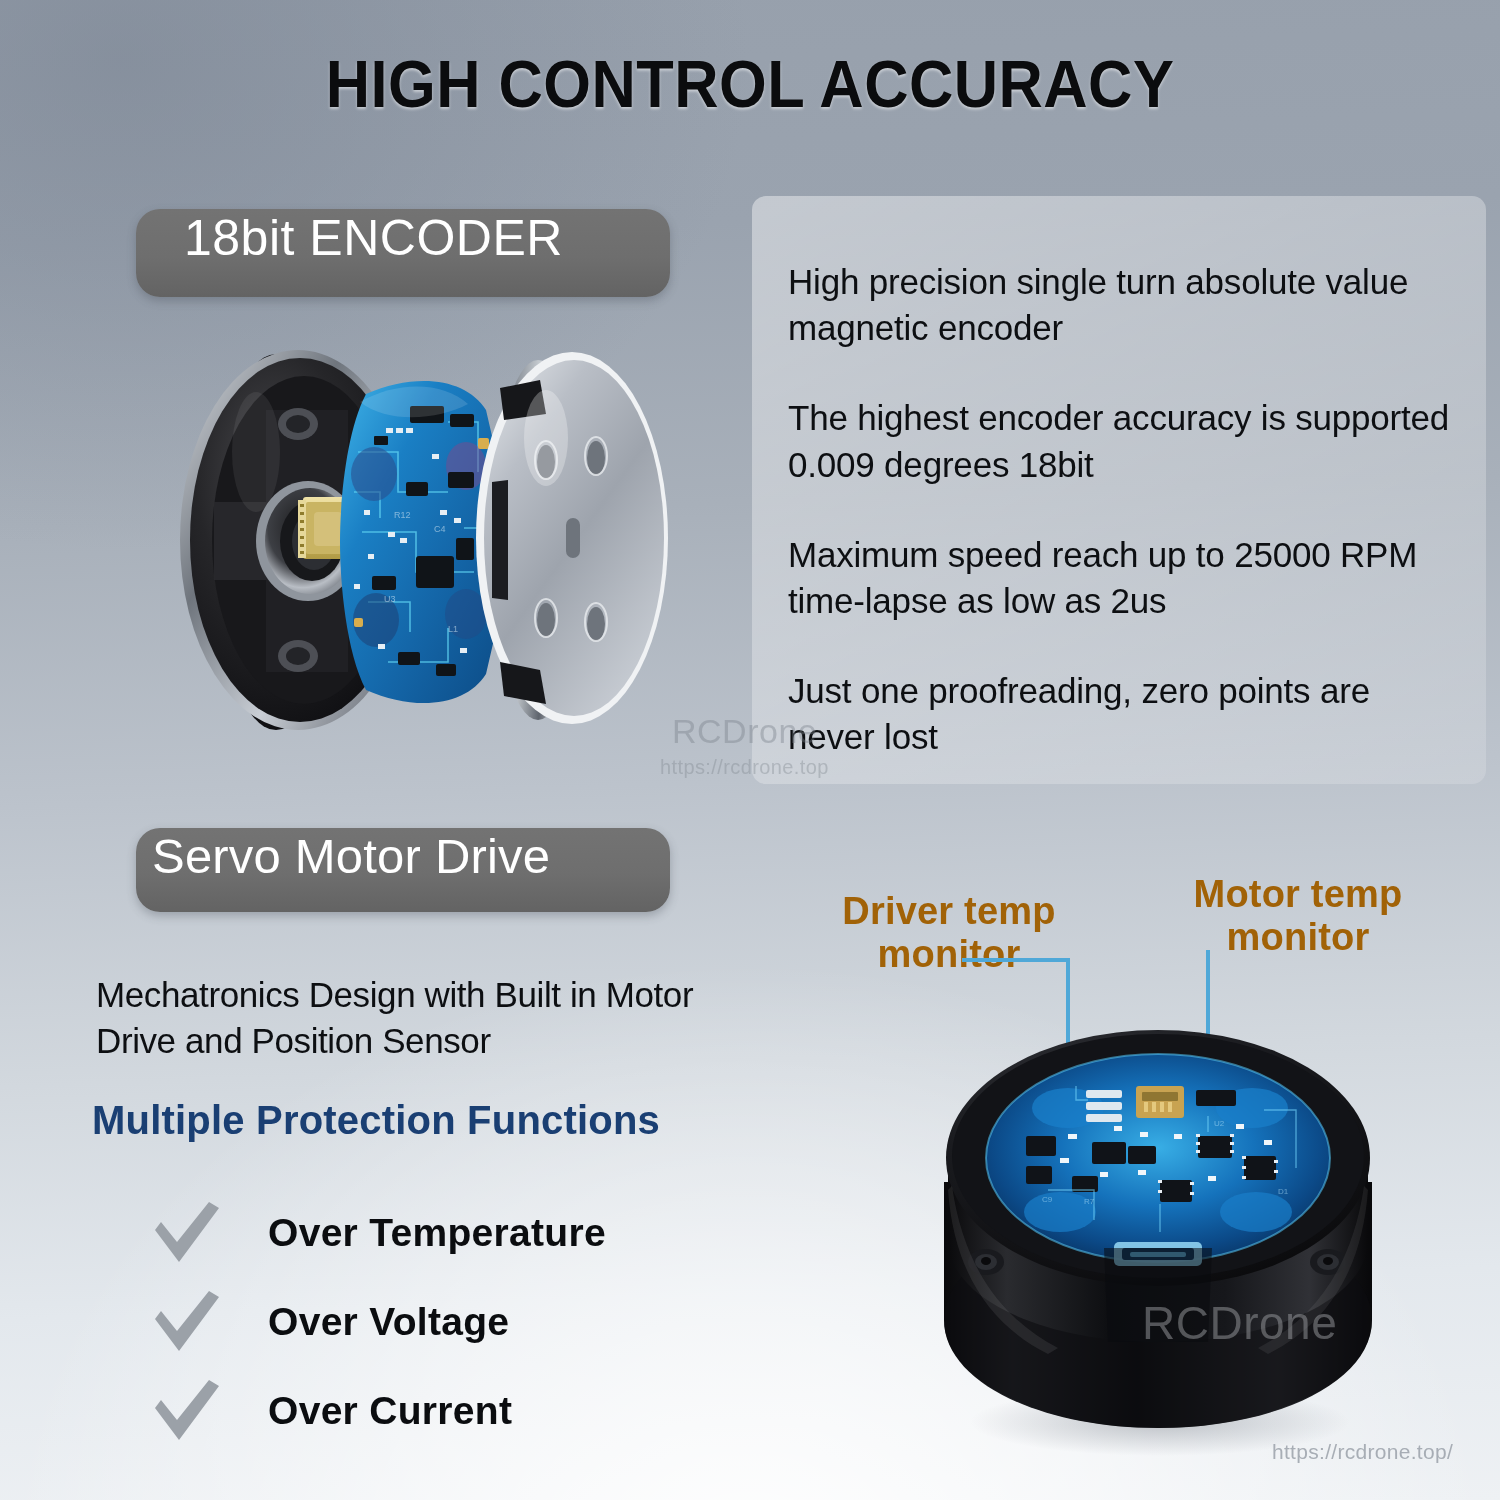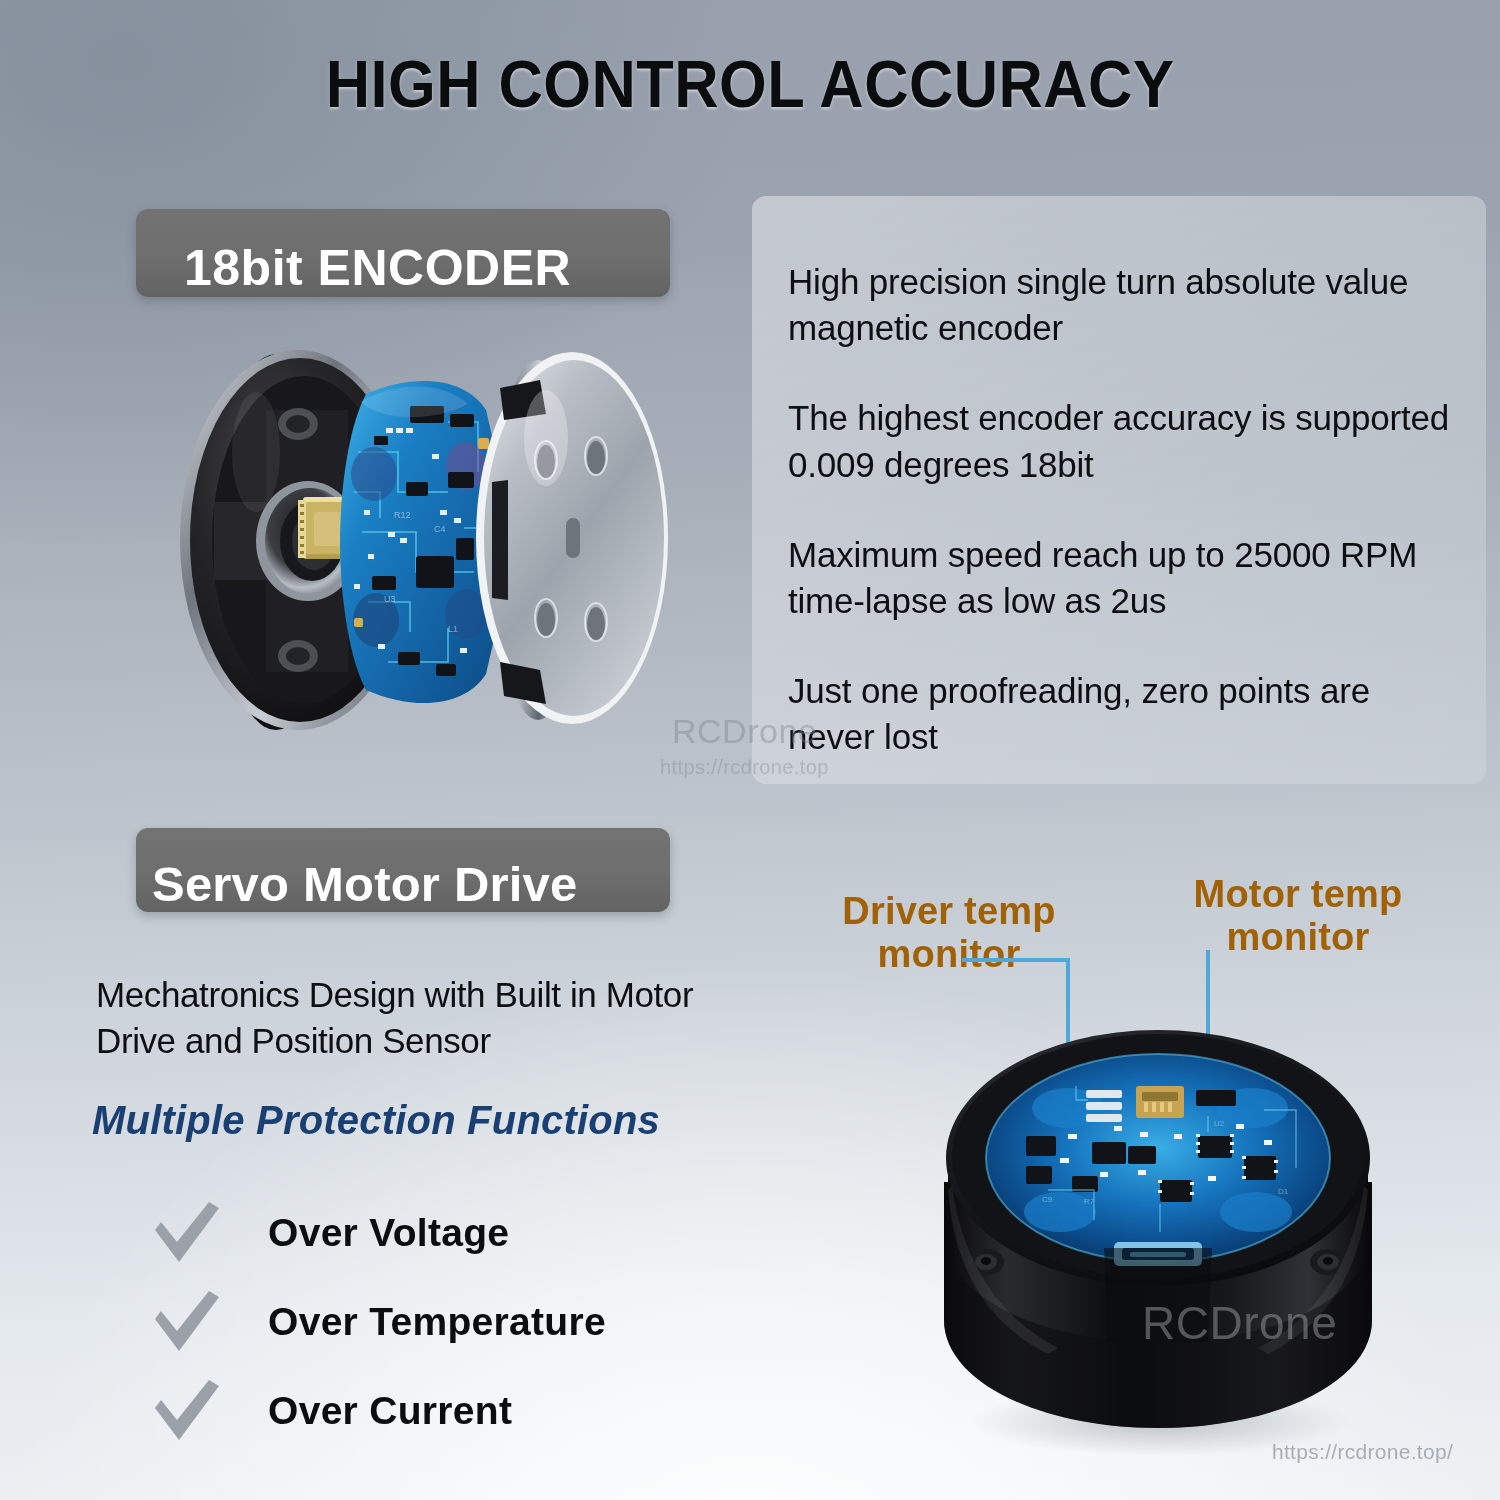--- a/index.html
+++ b/index.html
@@ -21,24 +21,24 @@
     letter-spacing:0.5px;
     font-family:"Liberation Sans Narrow","Liberation Sans",sans-serif;
     transform: scaleX(0.93);
     text-shadow: 0 2px 3px rgba(255,255,255,0.5);
   }
 
   
   .badge {
     position:absolute;
     background: linear-gradient(180deg,#737373 0%,#6e6e6e 55%,#636363 100%);
-    border-radius:12px;
+    border-radius:24px;
     color:#ffffff;
-    font-weight:bold;
-    display:flex; align-items:flex-end;
+    font-weight:normal;
+    display:flex; align-items:flex-start;
     box-shadow: 0 4px 10px rgba(60,66,75,0.30);
     font-family:"Liberation Sans Narrow","Liberation Sans",sans-serif;
   }
   #badge-encoder {
     left:136px; top:209px; width:534px; height:88px;
     font-size:50px; padding-left:48px; letter-spacing:0.5px;
   }
   #badge-servo {
     left:136px; top:828px; width:534px; height:84px;
     font-size:49px; padding-left:16px; letter-spacing:0.2px;
@@ -61,21 +61,20 @@
   .mech-text {
     position:absolute; left:96px; top:972px; width:640px;
     font-size:35px; color:#0d0f12; line-height:1.30; font-weight:normal;
     letter-spacing:-0.4px;
   }
   .mpf {
     position:absolute; left:92px; top:1098px;
     font-size:40px; font-weight:bold; color:#1a3f73;
     font-family:"Liberation Sans Narrow","Liberation Sans",sans-serif;
     letter-spacing:0.2px;
-    font-style:italic;
   }
 
   
   .checklist { position:absolute; left:150px; top:1188px; width:560px; }
   .check-row { display:flex; align-items:center; height:89px; }
   .check-icon { width:74px; flex:0 0 74px; display:flex; align-items:center; justify-content:center; }
   .check-label {
     font-size:39px; font-weight:bold; color:#0b0d10;
     font-family:"Liberation Sans Narrow","Liberation Sans",sans-serif;
     letter-spacing:0.3px; margin-left:44px;
@@ -317,29 +316,29 @@
 
 <div class="mpf">Multiple Protection Functions</div>
 
 <div class="checklist">
   <div class="check-row">
     <span class="check-icon">
       <svg width="72" height="66" viewBox="0 0 72 66">
         <path d="M4 30 L10 22 L26 42 L58 2 L68 8 L28 62 Z" fill="#9ba1a8"></path>
       </svg>
     </span>
-    <span class="check-label">Over Voltage</span>
+    <span class="check-label">Over Temperature</span>
   </div>
   <div class="check-row">
     <span class="check-icon">
       <svg width="72" height="66" viewBox="0 0 72 66">
         <path d="M4 30 L10 22 L26 42 L58 2 L68 8 L28 62 Z" fill="#9ba1a8"></path>
       </svg>
     </span>
-    <span class="check-label">Over Temperature</span>
+    <span class="check-label">Over Voltage</span>
   </div>
   <div class="check-row">
     <span class="check-icon">
       <svg width="72" height="66" viewBox="0 0 72 66">
         <path d="M4 30 L10 22 L26 42 L58 2 L68 8 L28 62 Z" fill="#9ba1a8"></path>
       </svg>
     </span>
     <span class="check-label">Over Current</span>
   </div>
 </div>

